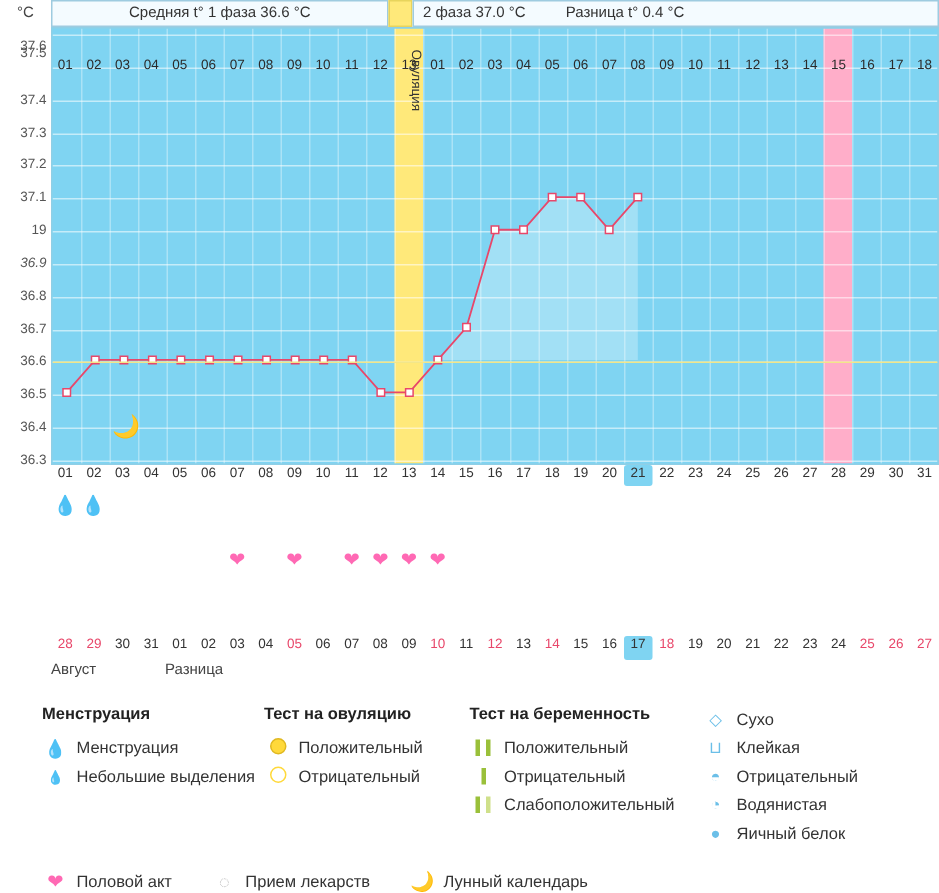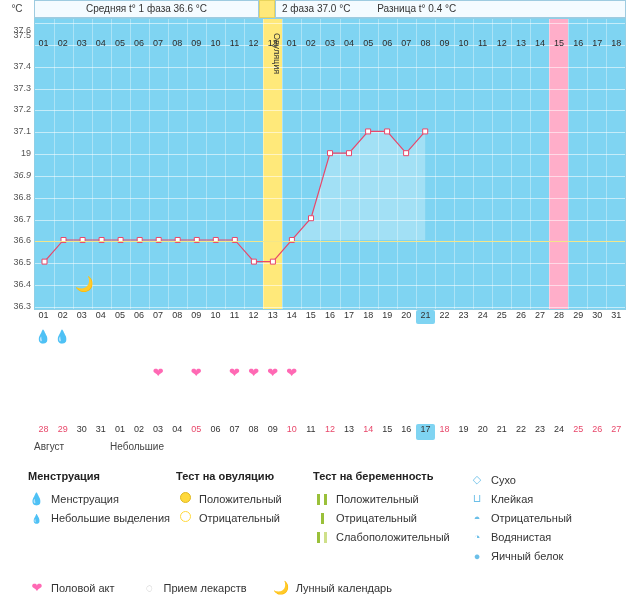--- a/index.html
+++ b/index.html
@@ -388,21 +388,21 @@
     <div class="d">21</div>
     <div class="d">22</div>
     <div class="d">23</div>
     <div class="d">24</div>
     <div class="d red">25</div>
     <div class="d red">26</div>
     <div class="d red">27</div>
   </div>
 <div id="months">
   <span style="left:0px">Август</span>
-  <span style="left:76px">Небольшие</span>
+  <span style="left:76px">Разница</span>
 </div>
 
 <div id="legend">
     <div class="lgcol" style="left: 0px;">
       <div class="lgtitle">Менструация</div>
       <div class="lgitem">
         <span class="lgicon"><span style="color:#ff5a7a;font-size:12px">💧</span></span>
         <span>Менструация</span>
       </div>
       <div class="lgitem">

